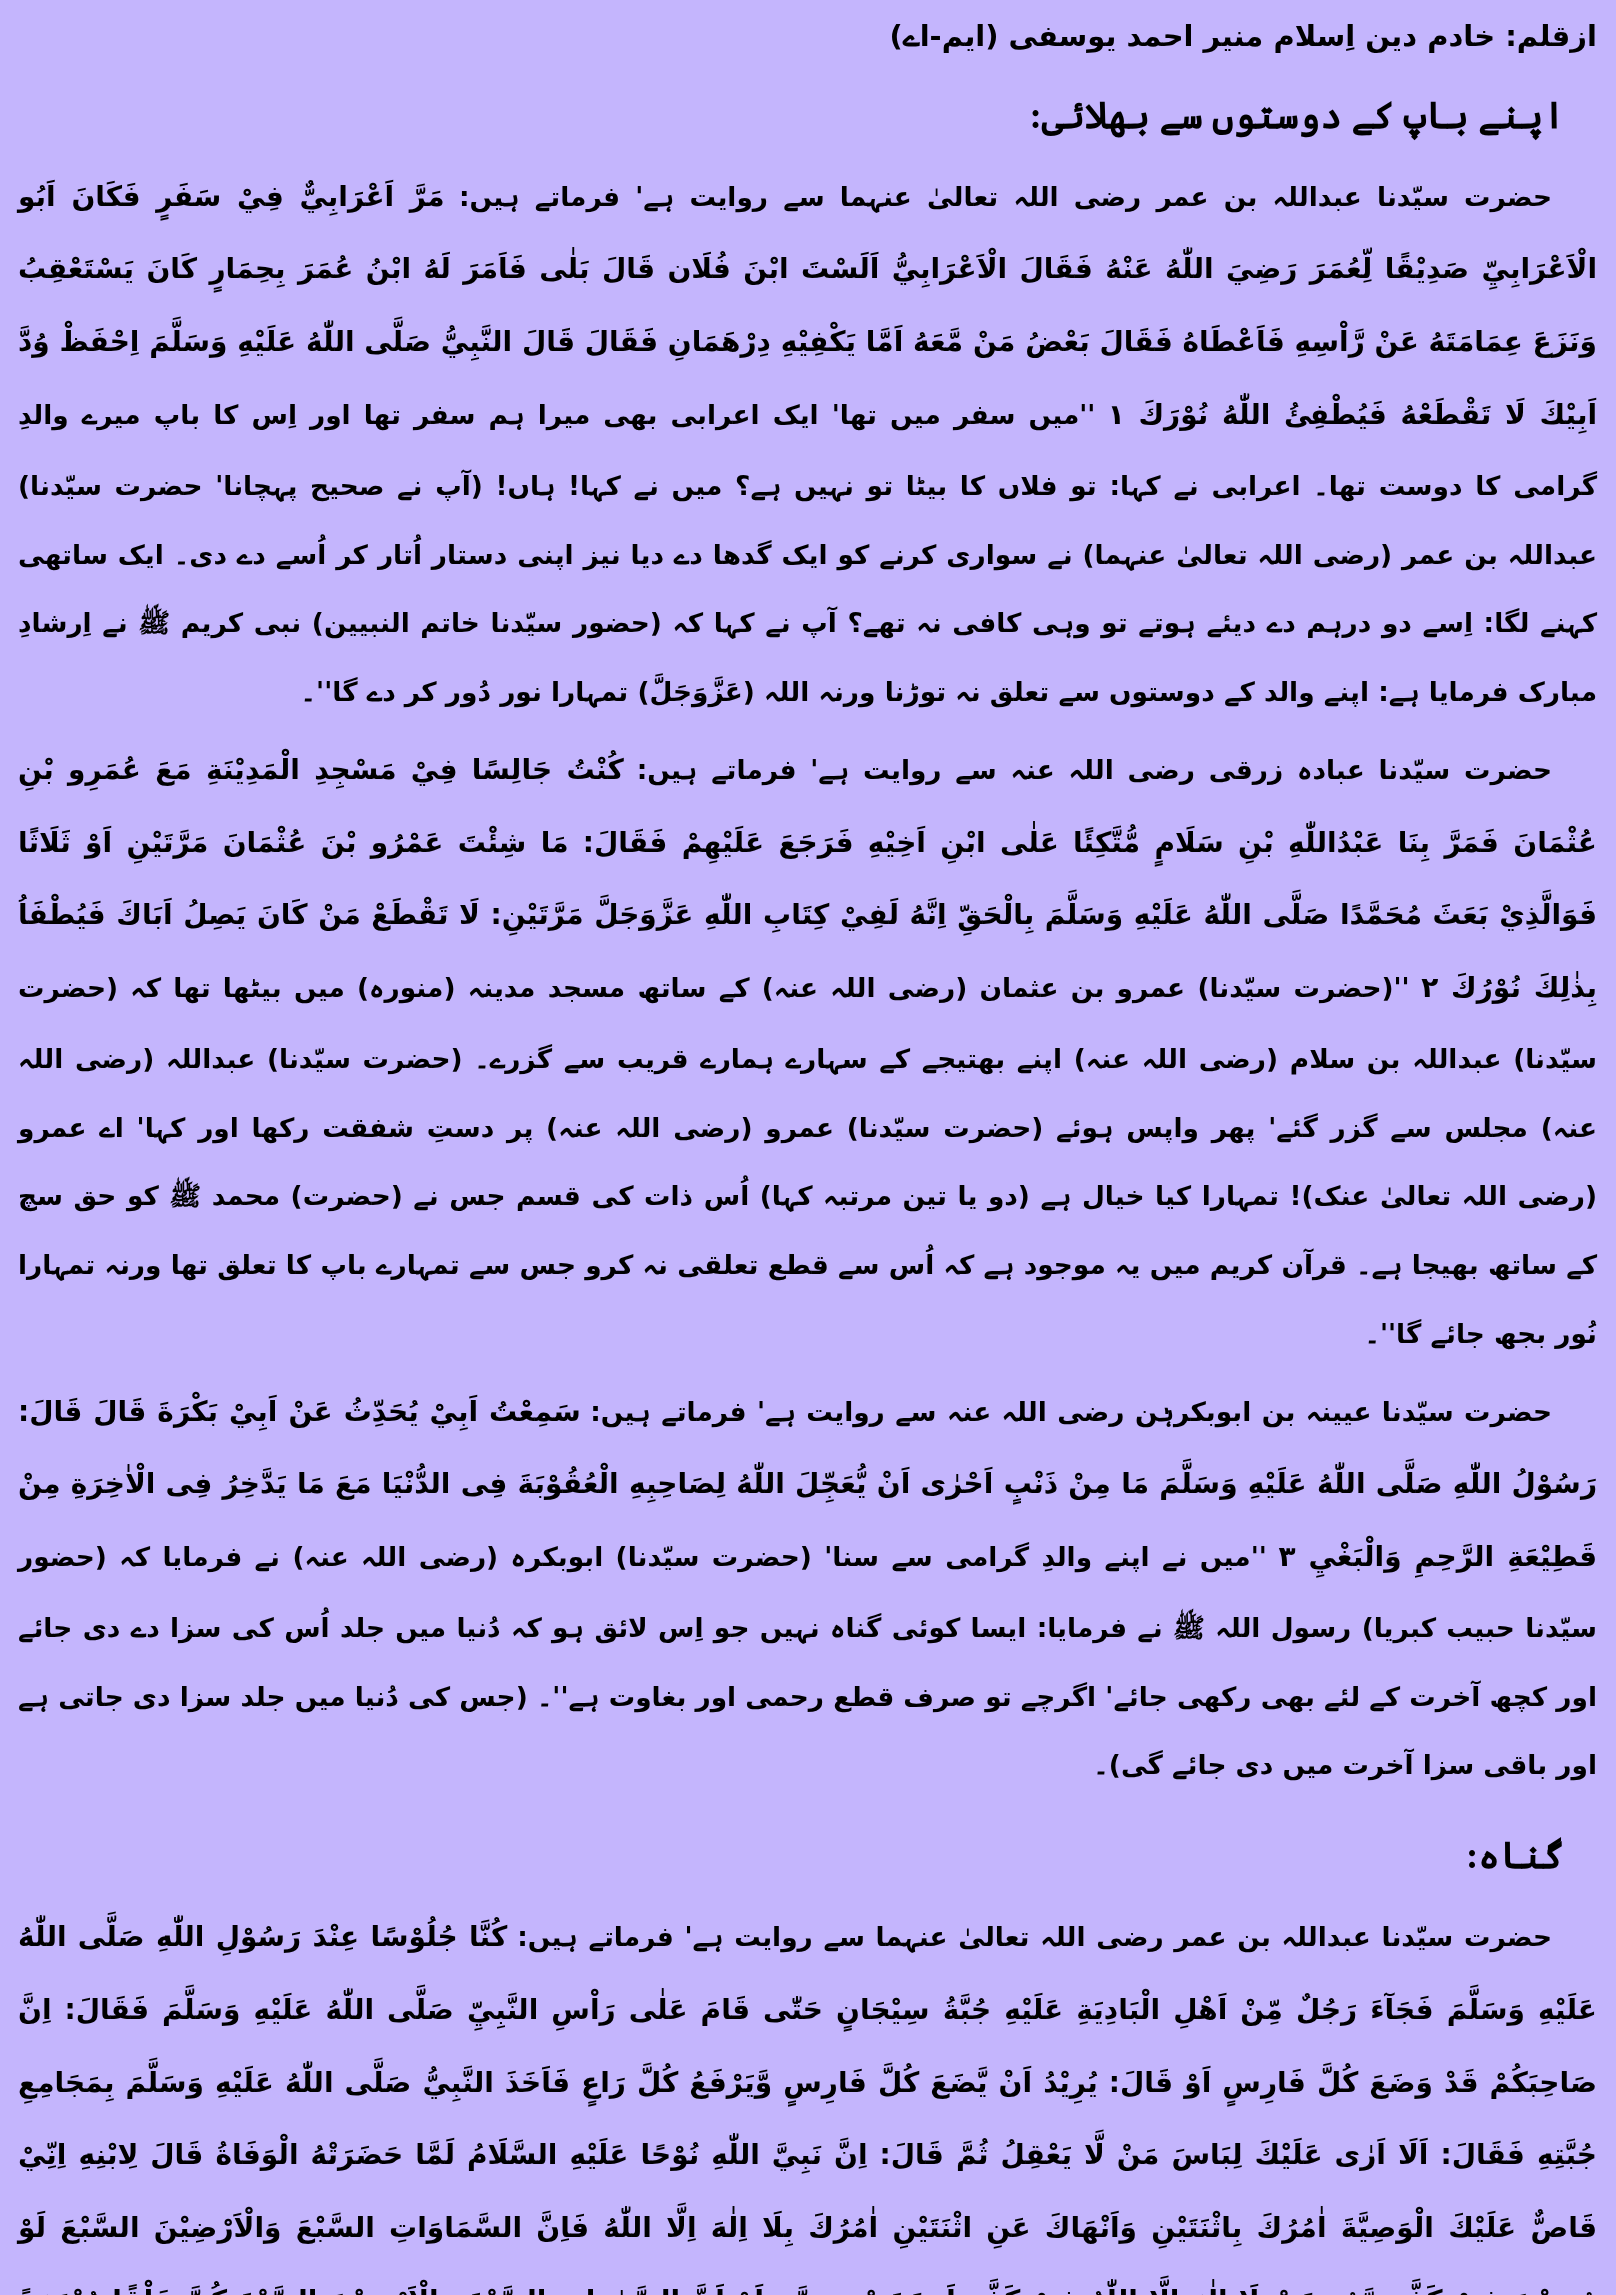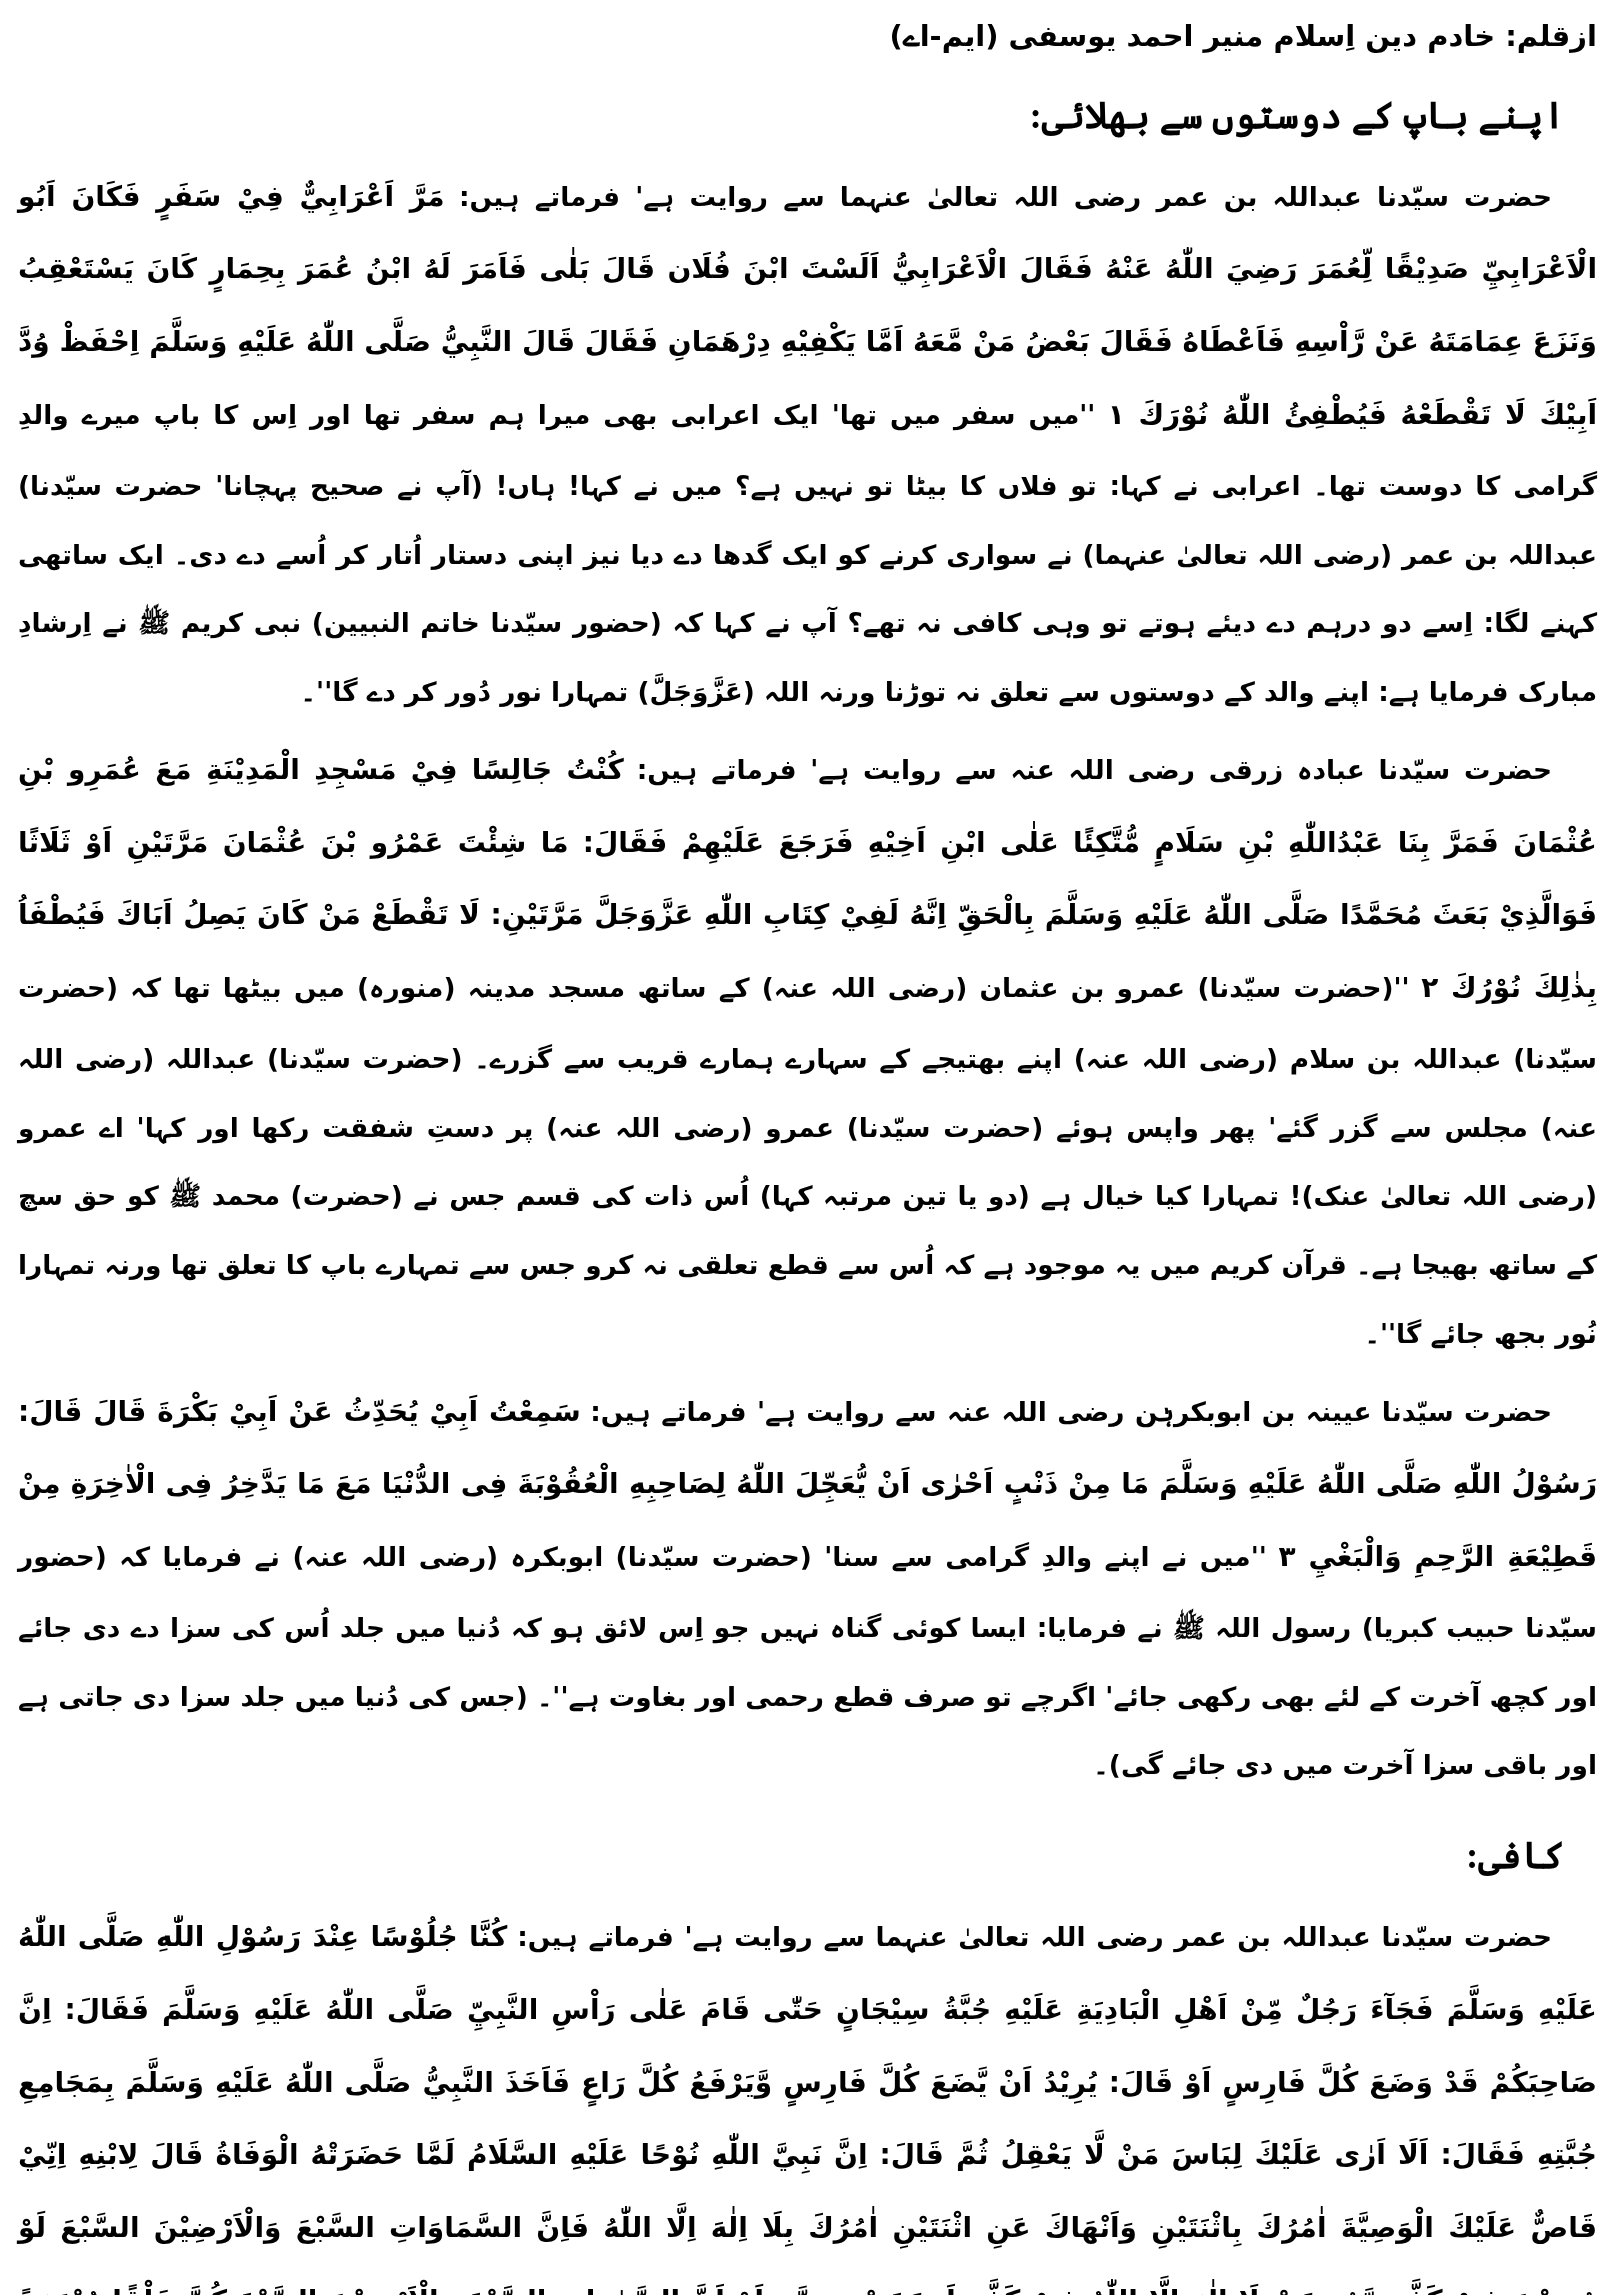--- a/index.html
+++ b/index.html
@@ -1,21 +1,21 @@
 <!DOCTYPE html>
 <html lang="ur" dir="rtl" style="font-size:11.7px"><head>
 <meta charset="utf-8">
 <style>
   html,body{margin:0;padding:0;background:#e8e8e8;}
   .page{
     position:relative;
     width:1617px;
     height:2295px;
     margin:0 auto;
-    background:#ffffff;
+    background:#c4b5fd;
     color:#000000;
     direction:rtl;
     overflow:hidden;
     font-family:"DejaVu Sans", sans-serif;
     box-sizing:border-box;
     padding:13.2px 19px 0 19px;
   }
   .byline{
     text-align:right;
     font-size:29px;
@@ -66,21 +66,21 @@
     <span class="arabic">كُنْتُ جَالِسًا فِيْ مَسْجِدِ الْمَدِيْنَةِ مَعَ عُمَرِو بْنِ عُثْمَانَ فَمَرَّ بِنَا عَبْدُاللّٰهِ بْنِ سَلَامٍ مُّتَّكِئًا عَلٰى ابْنِ اَخِيْهِ فَرَجَعَ عَلَيْهِمْ فَقَالَ: مَا شِئْتَ عَمْرُو بْنَ عُثْمَانَ مَرَّتَيْنِ اَوْ ثَلَاثًا فَوَالَّذِيْ بَعَثَ مُحَمَّدًا صَلَّى اللّٰهُ عَلَيْهِ وَسَلَّمَ بِالْحَقِّ اِنَّهُ لَفِيْ كِتَابِ اللّٰهِ عَزَّوَجَلَّ مَرَّتَيْنِ: لَا تَقْطَعْ مَنْ كَانَ يَصِلُ اَبَاكَ فَيُطْفَاُ بِذٰلِكَ نُوْرُكَ ۲</span>
     <span class="urdu">''(حضرت سیّدنا) عمرو بن عثمان (رضی اللہ عنہ) کے ساتھ مسجد مدینہ (منورہ) میں بیٹھا تھا کہ (حضرت سیّدنا) عبداللہ بن سلام (رضی اللہ عنہ) اپنے بھتیجے کے سہارے ہمارے قریب سے گزرے۔ (حضرت سیّدنا) عبداللہ (رضی اللہ عنہ) مجلس سے گزر گئے' پھر واپس ہوئے (حضرت سیّدنا) عمرو (رضی اللہ عنہ) پر دستِ شفقت رکھا اور کہا' اے عمرو (رضی اللہ تعالیٰ عنک)! تمہارا کیا خیال ہے (دو یا تین مرتبہ کہا) اُس ذات کی قسم جس نے (حضرت) محمد ﷺ کو حق سچ کے ساتھ بھیجا ہے۔ قرآن کریم میں یہ موجود ہے کہ اُس سے قطع تعلقی نہ کرو جس سے تمہارے باپ کا تعلق تھا ورنہ تمہارا نُور بجھ جائے گا''۔</span>
   </p>
 
   <p class="para">
     <span class="urdu">حضرت سیّدنا عیینہ بن ابوبکرہٰن رضی اللہ عنہ سے روایت ہے' فرماتے ہیں:</span>
     <span class="arabic">سَمِعْتُ اَبِيْ يُحَدِّثُ عَنْ اَبِيْ بَكْرَةَ قَالَ قَالَ: رَسُوْلُ اللّٰهِ صَلَّى اللّٰهُ عَلَيْهِ وَسَلَّمَ مَا مِنْ ذَنْبٍ اَحْرٰى اَنْ يُّعَجِّلَ اللّٰهُ لِصَاحِبِهِ الْعُقُوْبَةَ فِى الدُّنْيَا مَعَ مَا يَدَّخِرُ فِى الْاٰخِرَةِ مِنْ قَطِيْعَةِ الرَّحِمِ وَالْبَغْيِ ۳</span>
     <span class="urdu">''میں نے اپنے والدِ گرامی سے سنا' (حضرت سیّدنا) ابوبکرہ (رضی اللہ عنہ) نے فرمایا کہ (حضور سیّدنا حبیب کبریا) رسول اللہ ﷺ نے فرمایا: ایسا کوئی گناہ نہیں جو اِس لائق ہو کہ دُنیا میں جلد اُس کی سزا دے دی جائے اور کچھ آخرت کے لئے بھی رکھی جائے' اگرچے تو صرف قطع رحمی اور بغاوت ہے''۔ (جس کی دُنیا میں جلد سزا دی جاتی ہے اور باقی سزا آخرت میں دی جائے گی)۔</span>
   </p>
 
-  <h2 class="section-heading">کافی:</h2>
+  <h2 class="section-heading">گناہ:</h2>
   <p class="para">
     <span class="urdu">حضرت سیّدنا عبداللہ بن عمر رضی اللہ تعالیٰ عنہما سے روایت ہے' فرماتے ہیں:</span>
     <span class="arabic">كُنَّا جُلُوْسًا عِنْدَ رَسُوْلِ اللّٰهِ صَلَّى اللّٰهُ عَلَيْهِ وَسَلَّمَ فَجَآءَ رَجُلٌ مِّنْ اَهْلِ الْبَادِيَةِ عَلَيْهِ جُبَّةُ سِيْجَانٍ حَتّٰى قَامَ عَلٰى رَاْسِ النَّبِيِّ صَلَّى اللّٰهُ عَلَيْهِ وَسَلَّمَ فَقَالَ: اِنَّ صَاحِبَكُمْ قَدْ وَضَعَ كُلَّ فَارِسٍ اَوْ قَالَ: يُرِيْدُ اَنْ يَّضَعَ كُلَّ فَارِسٍ وَّيَرْفَعُ كُلَّ رَاعٍ فَاَخَذَ النَّبِيُّ صَلَّى اللّٰهُ عَلَيْهِ وَسَلَّمَ بِمَجَامِعِ جُبَّتِهِ فَقَالَ: اَلَا اَرٰى عَلَيْكَ لِبَاسَ مَنْ لَّا يَعْقِلُ ثُمَّ قَالَ: اِنَّ نَبِيَّ اللّٰهِ نُوْحًا عَلَيْهِ السَّلَامُ لَمَّا حَضَرَتْهُ الْوَفَاةُ قَالَ لِابْنِهِ اِنِّيْ قَاصٌّ عَلَيْكَ الْوَصِيَّةَ اٰمُرُكَ بِاثْنَتَيْنِ وَاَنْهَاكَ عَنِ اثْنَتَيْنِ اٰمُرُكَ بِلَا اِلٰهَ اِلَّا اللّٰهُ فَاِنَّ السَّمَاوَاتِ السَّبْعَ وَالْاَرْضِيْنَ السَّبْعَ لَوْ وُضِعْنَ فِيْ كَفَّةٍ وَّوُضِعَتْ لَا اِلٰهَ اِلَّا اللّٰهُ فِيْ كَفَّةٍ لَرَجَحَتْ بِهِنَّ وَلَوْ اَنَّ السَّمٰوَاتِ السَّبْعَ وَالْاَرْضِيْنَ السَّبْعَ كُنَّ خَلْقًا مُبْهَمَةً لَقَصَمَتْهُنَّ لَآ اِلٰهَ اِلَّا اللّٰهُ وَسُبْحَانَ اللّٰهِ وَبِحَمْدِهِ فَاِنَّهَا صَلَاةُ كُلِّ شَيْءٍ وَّ بِهَا يُرْزَقُ كُلُّ شَيْءٍ وَّاَنْهَاكَ عَنِ الشِّرْكِ وَالْكِبَرِ فَقُلْتُ اَوْ قِيْلَ يَا رَسُوْلَ اللّٰهِ هٰذَا الشِّرْكُ قَدْ عَرَفْنَاهُ فَمَا الْكِبَرُ؟ هُوَ اَنْ يَّكُوْنَ لِاَحَدِنَا حُلَّةٌ يَّلْبَسُهَا قَالَ: لَا قَالَ: فَهُوَ اَنْ يَّكُوْنَ لِاَحَدِنَا نَعْلَانِ حَسَنَتَانِ لَهُمَا شِرَاكَانِ حَسَنَانِ قَالَ: لَا قَالَ فَهُوَ اَنْ يَّكُوْنَ لِاَحَدِنَا دَآبَّةٌ يَّرْكَبُهَا قَالَ: لَا قَالَ فَهُوَ اَنْ يَّكُوْنَ لِاَحَدِنَا اَصْحَابٌ يَّجْلِسُوْنَ اِلَيْهِ قَالَ: لَا قَالَ: يَا رَسُوْلَ اللّٰهِ! فَمَا الْكِبَرُ قَالَ: سَفَهُ الْحَقِّ وَغَمْصُ النَّاسِ ۴</span>
     
   </p>
 
 </div>
 
 
 </body></html>

